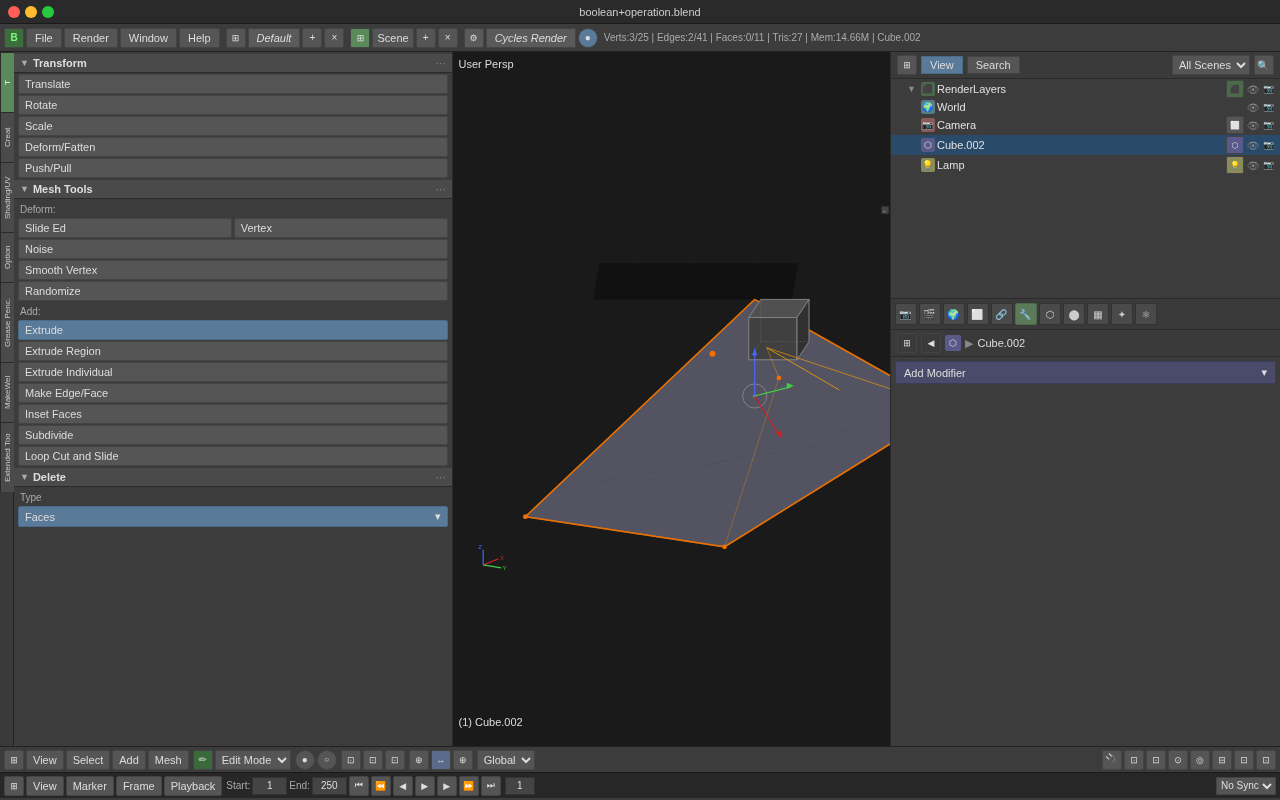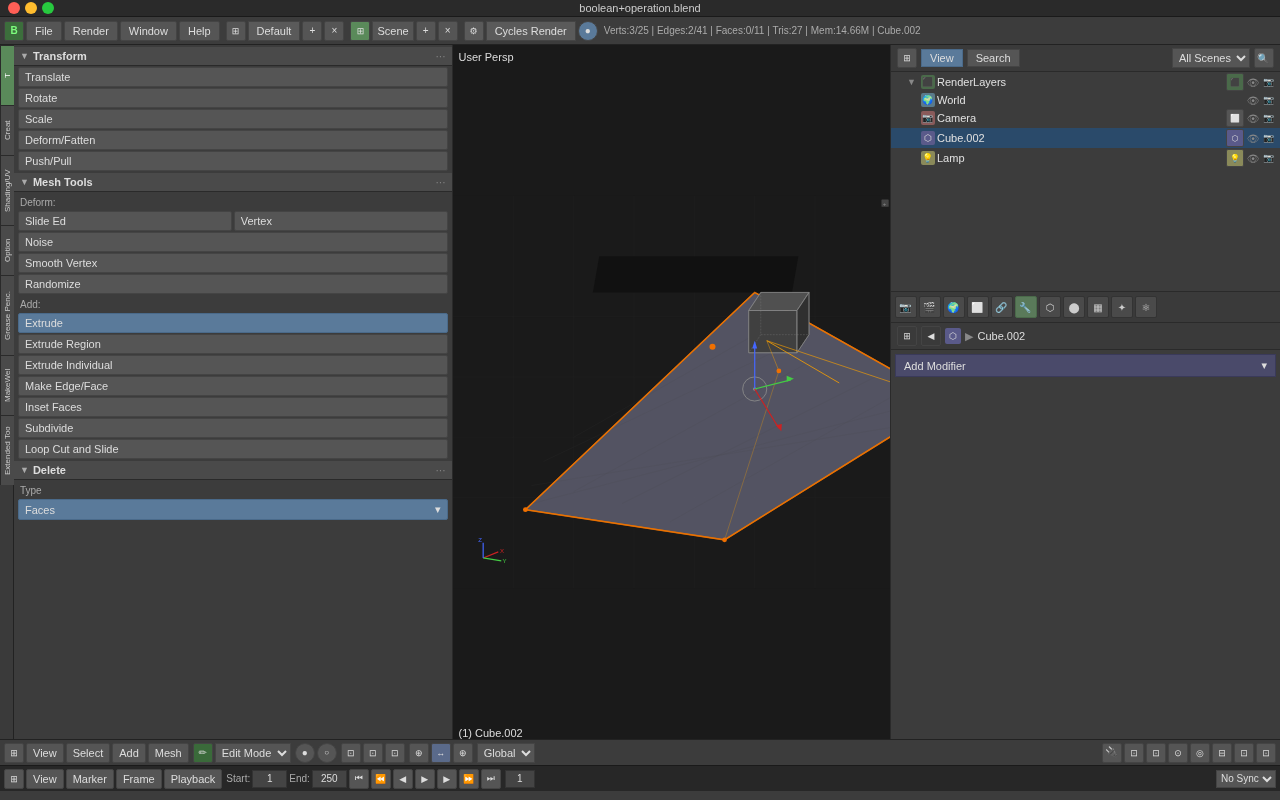--- a/index.html
+++ b/index.html
@@ -9,21 +9,21 @@
       background: #3c3c3c;
       font-family: 'Segoe UI', Arial, sans-serif;
       font-size: 11px;
       color: #e0e0e0;
       overflow: hidden;
       position: relative;
     }
 
     
     .top-bar {
-      height: 17px;
+      height: 24px;
       background: #2a2a2a;
       display: flex;
       align-items: center;
       position: relative;
       border-bottom: 1px solid #1a1a1a;
     }
     .top-bar-title {
       position: absolute;
       left: 50%;
       transform: translateX(-50%);
@@ -86,20 +86,21 @@
       gap: 4px;
     }
     .header-layout {
       background: #5a5a5a;
       border: 1px solid #444;
       color: #ddd;
       padding: 1px 8px;
       height: 20px;
       display: flex;
       align-items: center;
+      font-style: italic;
     }
     .header-stats {
       color: #aaa;
       font-size: 10px;
       margin-left: 4px;
     }
 
     
     .main-area {
       display: flex;
@@ -278,21 +279,21 @@
       font-size: 11px;
       cursor: pointer;
       display: flex;
       align-items: flex-end;
       justify-content: space-between;
     }
 
     
     .viewport-info {
       position: absolute;
-      bottom: 0;
+      bottom: 18px;
       left: 6px;
       color: #ddd;
       font-size: 11px;
     }
 
     .outliner-row {
       display: flex;
       align-items: center;
       padding: 1px 4px;
       font-size: 11px;

